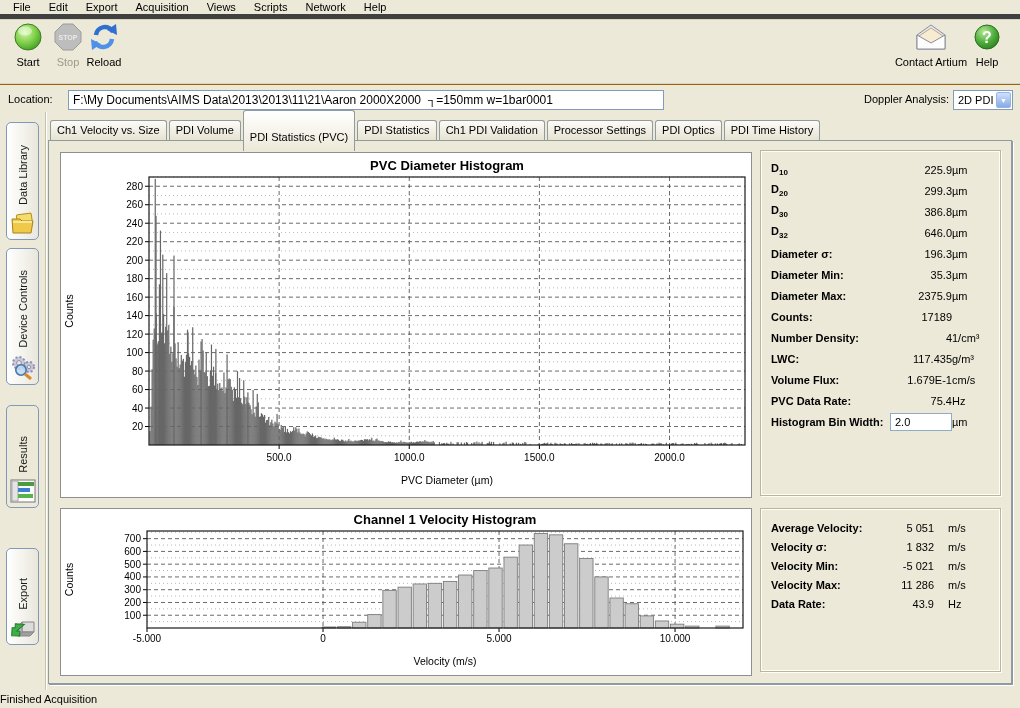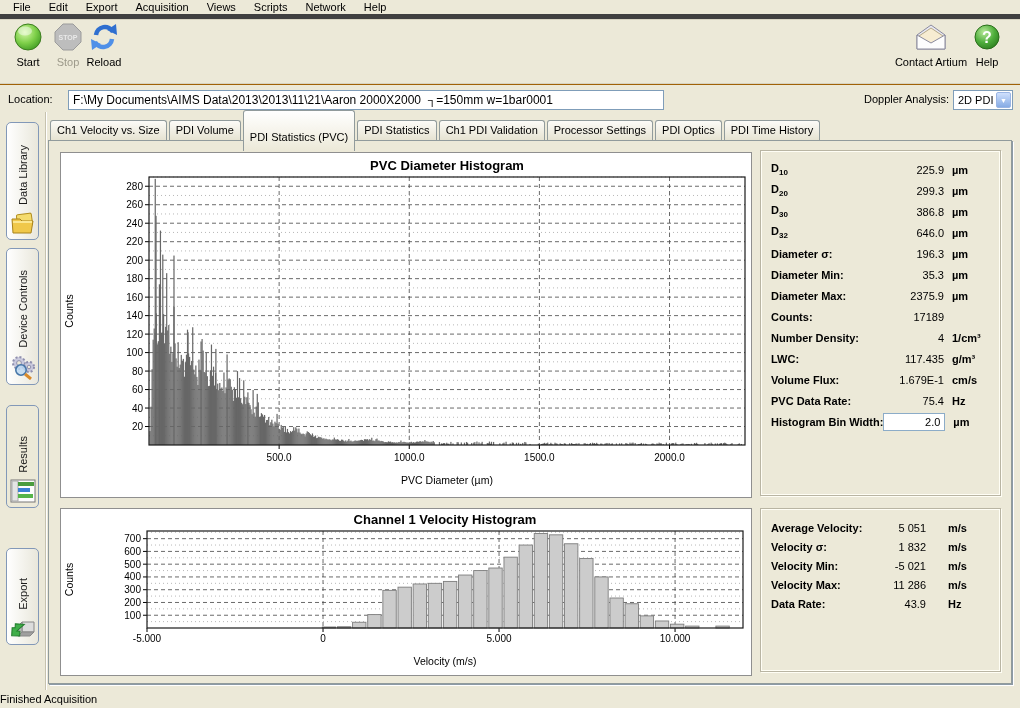--- a/index.html
+++ b/index.html
@@ -55,24 +55,24 @@
   .sb2{top:367px;height:164px;padding-top:9px;}
   .strow{display:flex;align-items:center;padding:0 8px 0 10px;}
   .sb1 .strow{height:21px;}
   .sb2 .strow{height:19px;}
   .st-label{font-weight:bold;white-space:nowrap;}
   .st-label sub{font-size:8px;font-weight:bold;}
   .st-spacer{flex:1;}
   .st-value{text-align:right;white-space:nowrap;}
   .sb1 .st-value{width:70px;}
   .sb2 .st-value{width:52px;margin-right:14px;}
-  .st-unit{font-weight:bold;padding-left:8px;}
+  .st-unit{font-weight:normal;}
   .sb1 .st-unit{width:40px;box-sizing:content-box;}
   .sb2 .st-unit{width:44px;}
-  .binw-input{width:52px;height:14px;border:1px solid #8cacc8;background:#fff;text-align:right;
+  .binw-input{width:52px;height:14px;border:1px solid #8cacc8;background:#fff;text-align:left;
     font-family:"Liberation Sans",sans-serif;font-size:11px;padding:1px 4px;}
   
   .statusbar{position:absolute;left:0;top:690px;width:1020px;height:18px;display:flex;align-items:center;box-sizing:border-box;}
   svg text{font-family:"Liberation Sans",sans-serif;}
 </style>
 </head>
 <body>
 
 <div class="menubar" id="menubar">
     <span class="menu-item">File</span>

